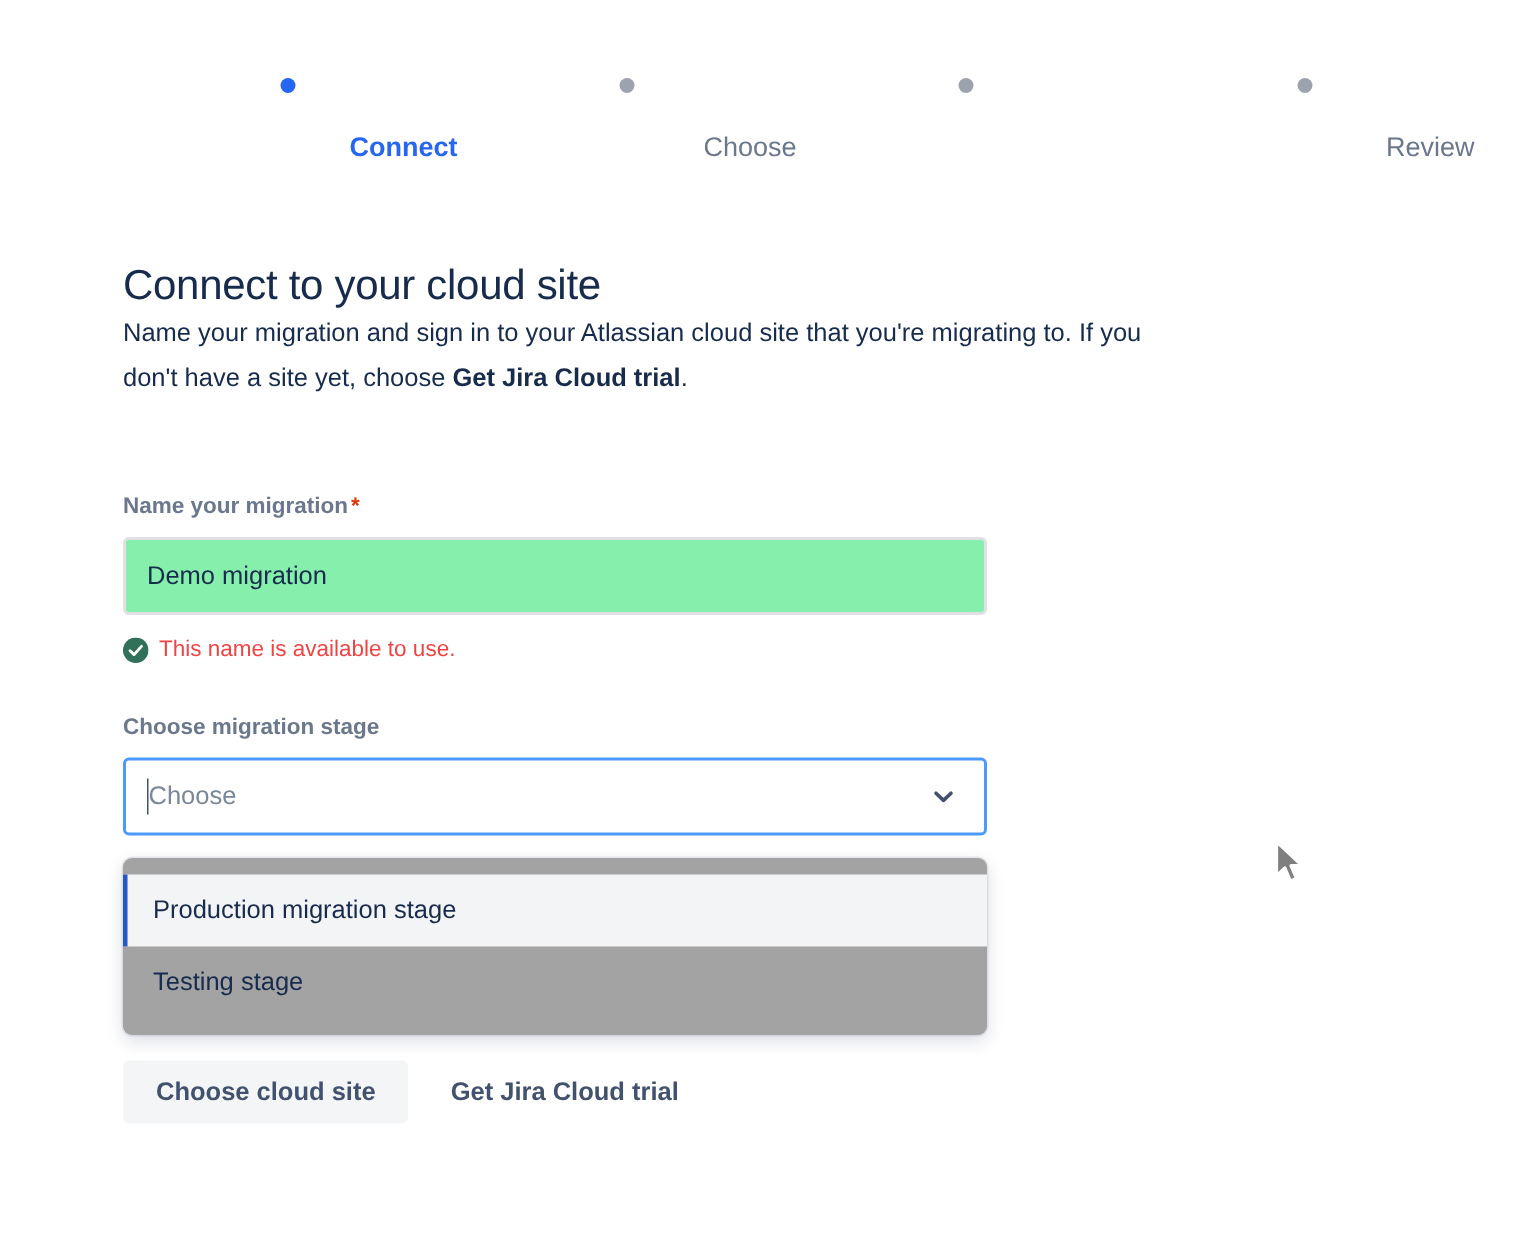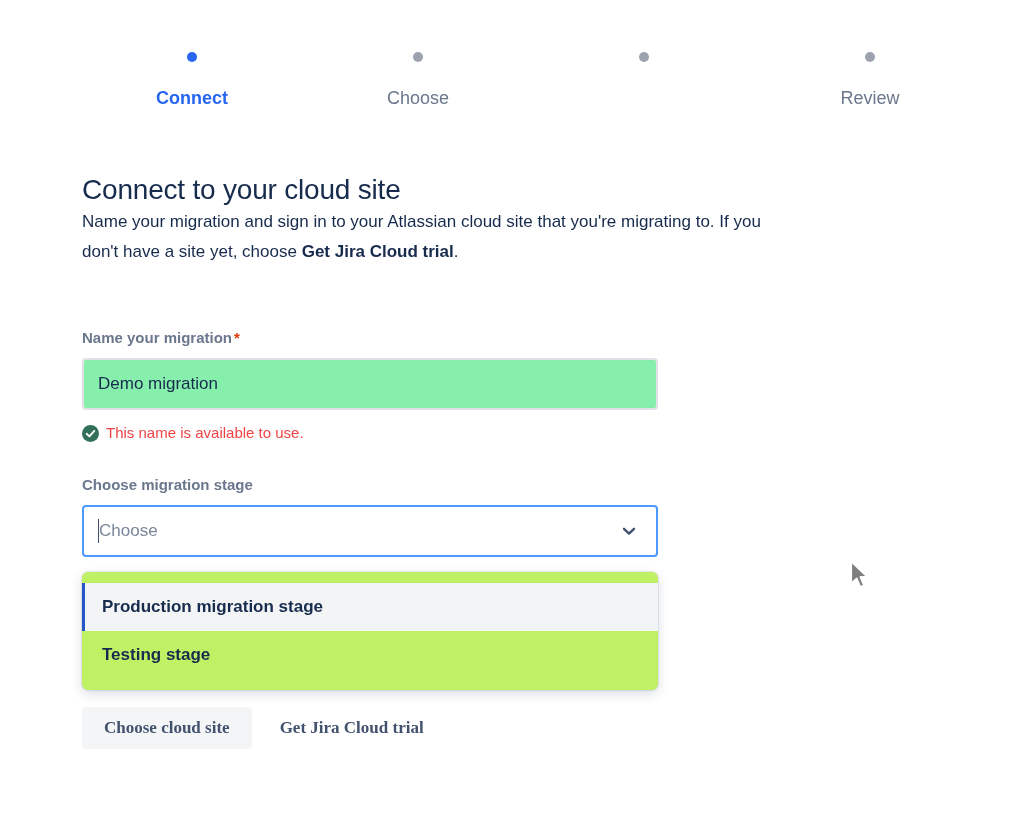--- a/index.html
+++ b/index.html
@@ -14,21 +14,21 @@
   }
 
   
   .stepper {
     display: flex;
     margin: 52px 0 0 79px;
     width: 904px;
   }
   .step {
     flex: 1;
-    text-align: center;
+    text-align: right;
   }
   .step-dot {
     width: 10px; height: 10px;
     border-radius: 50%;
     background: #9DA3AE;
     margin: 0 auto;
   }
   .step.current .step-dot { background: #2666F0; }
   .step-label {
     margin-top: 26px;
@@ -115,25 +115,24 @@
   .select-placeholder {
     font-size: 17px;
     color: #7A869A;
     flex: 1;
   }
   .select-chevron { flex: none; margin-right: 4px; }
 
   .dropdown-menu {
     margin-top: 15px;
     width: 576px;
-    background: #bef264;
+    background: #a3a3a3;
     border-radius: 6px;
     box-shadow: 0 0 0 1px rgba(9,30,66,0.08), 0 4px 12px rgba(9,30,66,0.15);
     padding: 11px 0;
-    font-weight: bold;
   }
   .dropdown-option {
     height: 48px;
     display: flex;
     align-items: center;
     padding-left: 20px;
     font-size: 17px;
     color: #172B4D;
     cursor: pointer;
   }
@@ -145,21 +144,21 @@
 
   .actions {
     margin-top: 17px;
     display: flex;
     align-items: center;
   }
   .btn {
     height: 42px;
     border: none;
     border-radius: 4px;
-    font-family: Liberation Serif, serif;
+    font-family: Liberation Sans, sans-serif;
     font-size: 17px;
     font-weight: 700;
     color: #42526E;
     cursor: pointer;
   }
   .btn-default {
     background: #F4F5F7;
     padding: 0 22px;
   }
   .btn-subtle {

